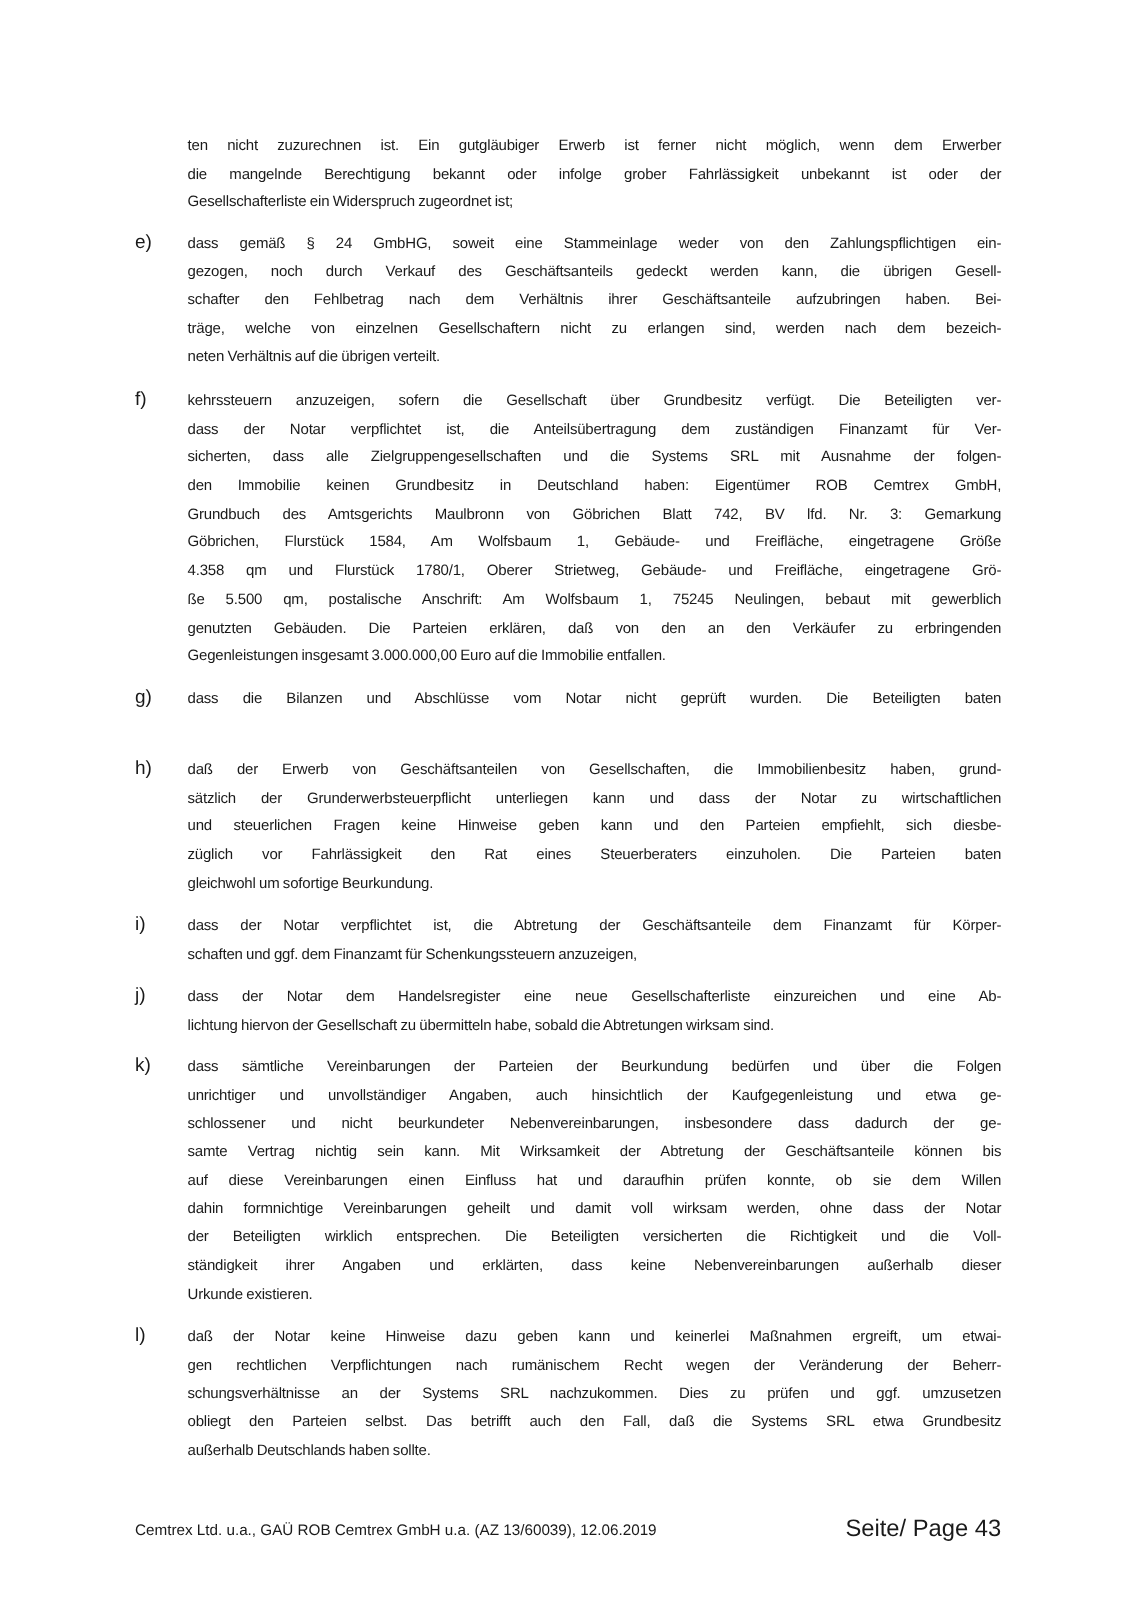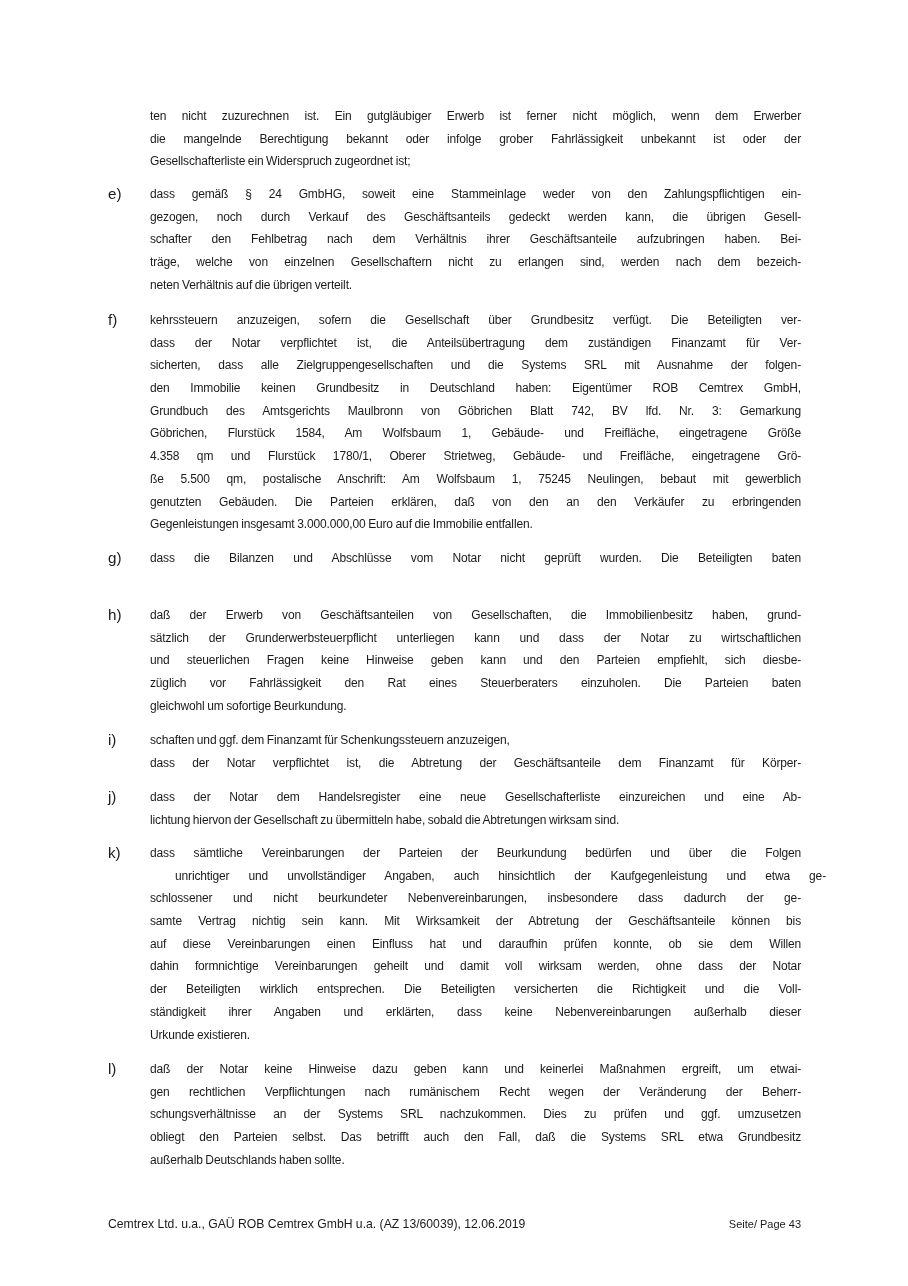--- a/index.html
+++ b/index.html
@@ -8,21 +8,21 @@
   .page { position: absolute; left: 0; top: 0; width: 908px; height: 1286px; }
   .para { position: absolute; left: 0; width: 908px; }
   .label { position: absolute; left: 108px; font-size: 15.2px; line-height: 22.7px; }
   .lines { position: absolute; left: 150px; width: 651px; }
   .line { display: block; height: 22.7px; line-height: 22.7px; font-size: 12px;
           text-align: justify; text-align-last: justify; white-space: nowrap;
           transform-origin: left center; letter-spacing: -0.15px; word-spacing: -0.5px; }
   .line.last { text-align-last: left; }
   .footer { position: absolute; top: 1216px; font-size: 12.2px; line-height: 16px; color: #1a1a1a; }
   .footer-left { left: 108px; }
-  .footer-right { right: 107px; font-size: 11px; }
+  .footer-right { right: 107px; font-size: 19px; }
 </style>
 </head>
 <body>
 
 <div class="page">
   <div id="paras">
       <div class="para" style="top: 105px;">
         <div class="lines">
           <span class="line" style="white-space: normal; display: block; width: 651px;">ten nicht zuzurechnen ist. Ein gutgläubiger Erwerb ist ferner nicht möglich, wenn dem Erwerber</span>
           <span class="line" style="white-space: normal; display: block; width: 651px;">die mangelnde Berechtigung bekannt oder infolge grober Fahrlässigkeit unbekannt ist oder der</span>
@@ -66,36 +66,36 @@
           <span class="line" style="white-space: normal; display: block; width: 651px;">daß der Erwerb von Geschäftsanteilen von Gesellschaften, die Immobilienbesitz haben, grund-</span>
           <span class="line" style="white-space: normal; display: block; width: 651px;">sätzlich der Grunderwerbsteuerpflicht unterliegen kann und dass der Notar zu wirtschaftlichen</span>
           <span class="line" style="white-space: normal; display: block; width: 651px;">und steuerlichen Fragen keine Hinweise geben kann und den Parteien empfiehlt, sich diesbe-</span>
           <span class="line" style="white-space: normal; display: block; width: 651px;">züglich vor Fahrlässigkeit den Rat eines Steuerberaters einzuholen. Die Parteien baten</span>
           <span class="line last" style="white-space: nowrap; display: block; width: 651px;">gleichwohl um sofortige Beurkundung.</span>
         </div>
       </div>
       <div class="para" style="top: 729px;">
         <span class="label">i)</span>
         <div class="lines">
+          <span class="line" style="white-space: normal; display: block; width: 651px;">dass der Notar verpflichtet ist, die Abtretung der Geschäftsanteile dem Finanzamt für Körper-</span>
           <span class="line last" style="white-space: nowrap; display: block; width: 651px;">schaften und ggf. dem Finanzamt für Schenkungssteuern anzuzeigen,</span>
-          <span class="line" style="white-space: normal; display: block; width: 651px;">dass der Notar verpflichtet ist, die Abtretung der Geschäftsanteile dem Finanzamt für Körper-</span>
         </div>
       </div>
       <div class="para" style="top: 786px;">
         <span class="label">j)</span>
         <div class="lines">
           <span class="line" style="white-space: normal; display: block; width: 651px;">dass der Notar dem Handelsregister eine neue Gesellschafterliste einzureichen und eine Ab-</span>
           <span class="line last" style="white-space: nowrap; display: block; width: 651px;">lichtung hiervon der Gesellschaft zu übermitteln habe, sobald die Abtretungen wirksam sind.</span>
         </div>
       </div>
       <div class="para" style="top: 842px;">
         <span class="label">k)</span>
         <div class="lines">
           <span class="line" style="white-space: normal; display: block; width: 651px;">dass sämtliche Vereinbarungen der Parteien der Beurkundung bedürfen und über die Folgen</span>
-          <span class="line" style="white-space: normal; display: block; width: 651px; margin-left: 25px;">unrichtiger und unvollständiger Angaben, auch hinsichtlich der Kaufgegenleistung und etwa ge-</span>
+          <span class="line" style="white-space: normal; display: block; width: 651px;">unrichtiger und unvollständiger Angaben, auch hinsichtlich der Kaufgegenleistung und etwa ge-</span>
           <span class="line" style="white-space: normal; display: block; width: 651px;">schlossener und nicht beurkundeter Nebenvereinbarungen, insbesondere dass dadurch der ge-</span>
           <span class="line" style="white-space: normal; display: block; width: 651px;">samte Vertrag nichtig sein kann. Mit Wirksamkeit der Abtretung der Geschäftsanteile können bis</span>
           <span class="line" style="white-space: normal; display: block; width: 651px;">auf diese Vereinbarungen einen Einfluss hat und daraufhin prüfen konnte, ob sie dem Willen</span>
           <span class="line" style="white-space: normal; display: block; width: 651px;">dahin formnichtige Vereinbarungen geheilt und damit voll wirksam werden, ohne dass der Notar</span>
           <span class="line" style="white-space: normal; display: block; width: 651px;">der Beteiligten wirklich entsprechen. Die Beteiligten versicherten die Richtigkeit und die Voll-</span>
           <span class="line" style="white-space: normal; display: block; width: 651px;">ständigkeit ihrer Angaben und erklärten, dass keine Nebenvereinbarungen außerhalb dieser</span>
           <span class="line last" style="white-space: nowrap; display: block; width: 651px;">Urkunde existieren.</span>
         </div>
       </div>
       <div class="para" style="top: 1058px;">

